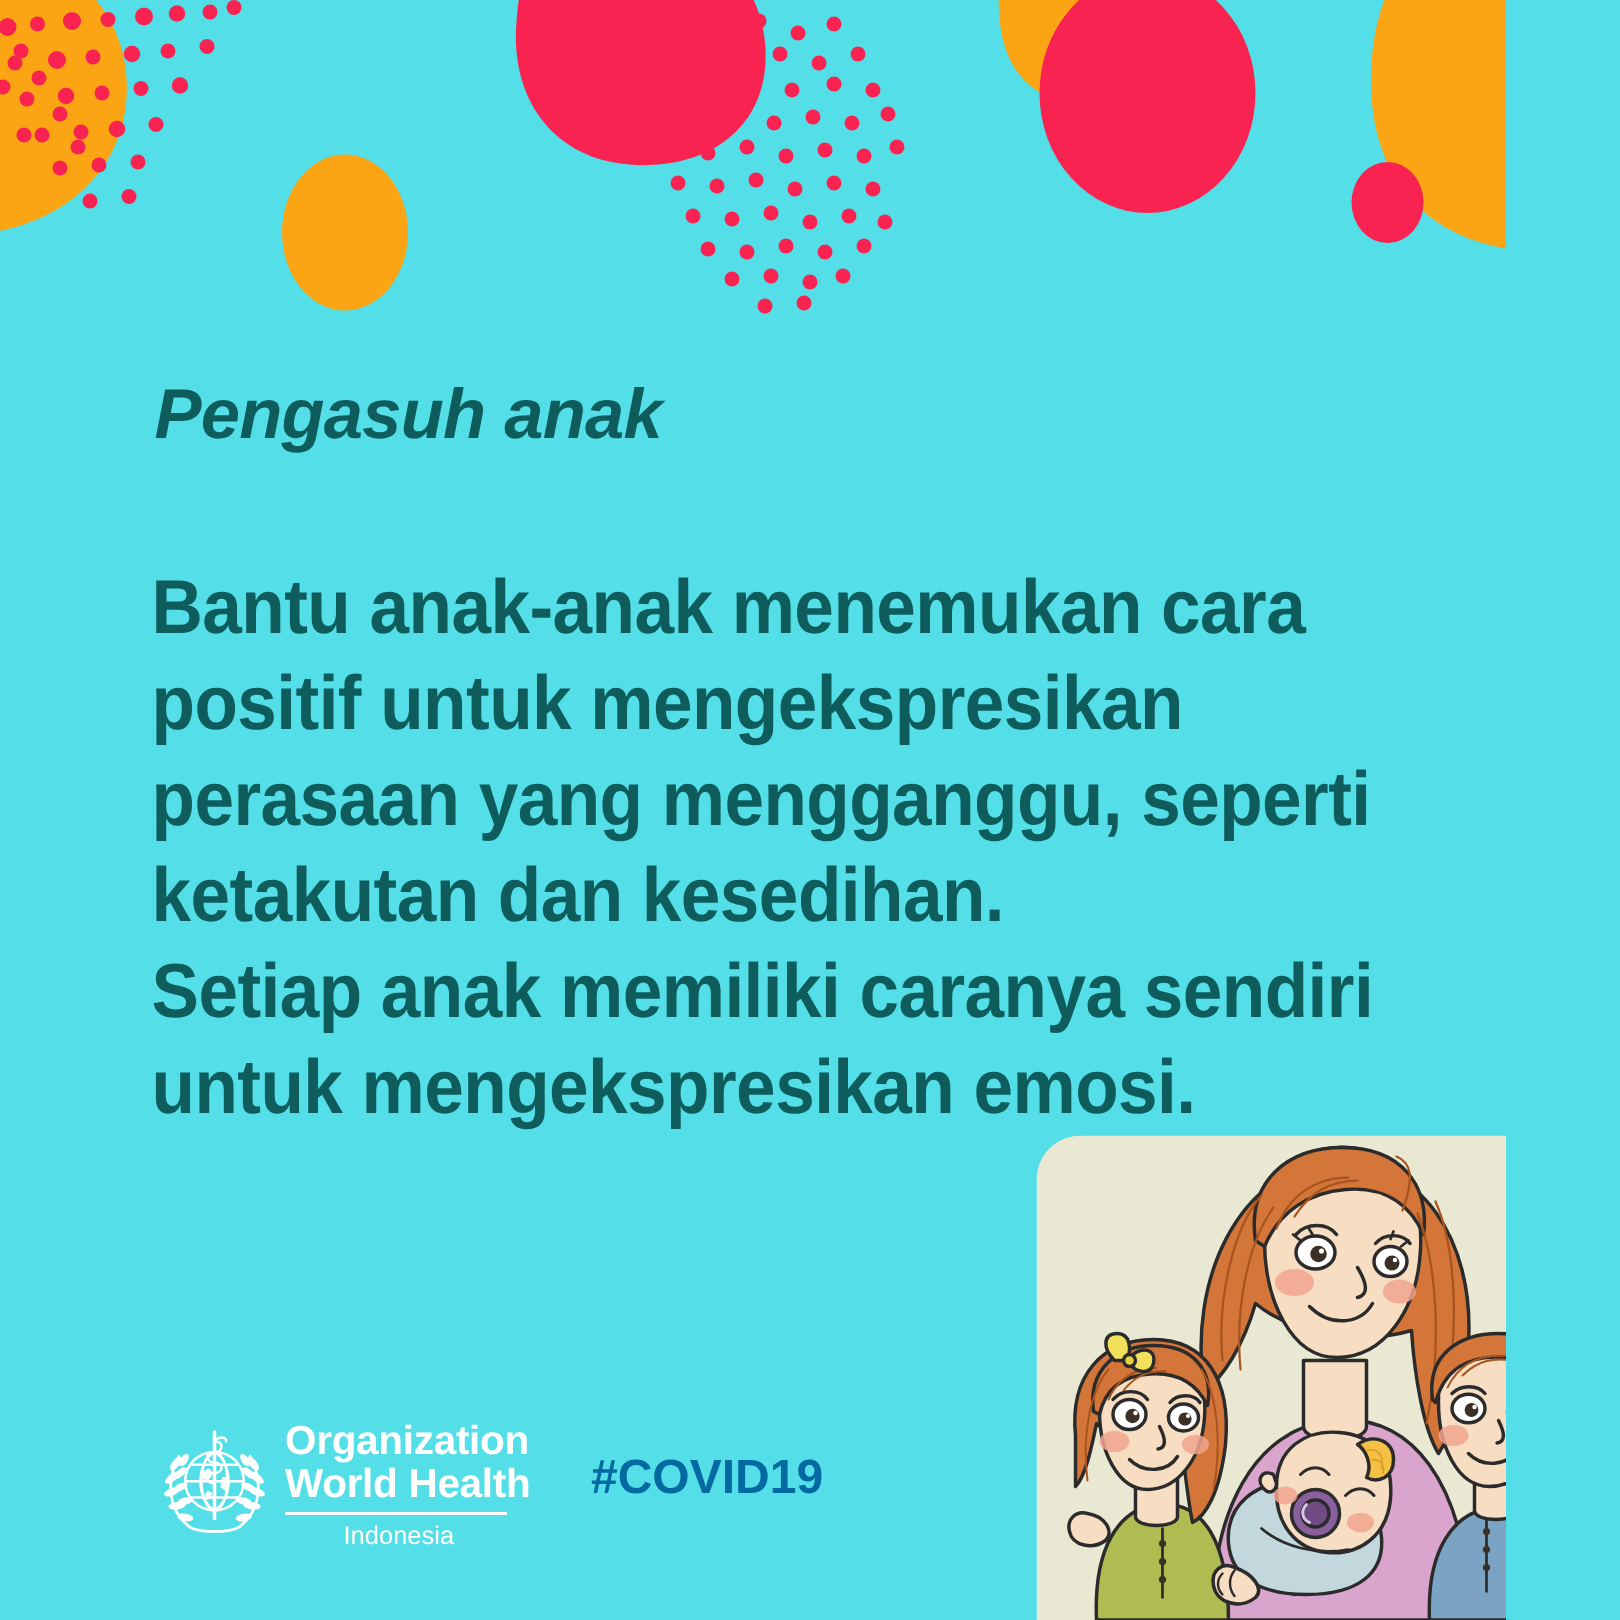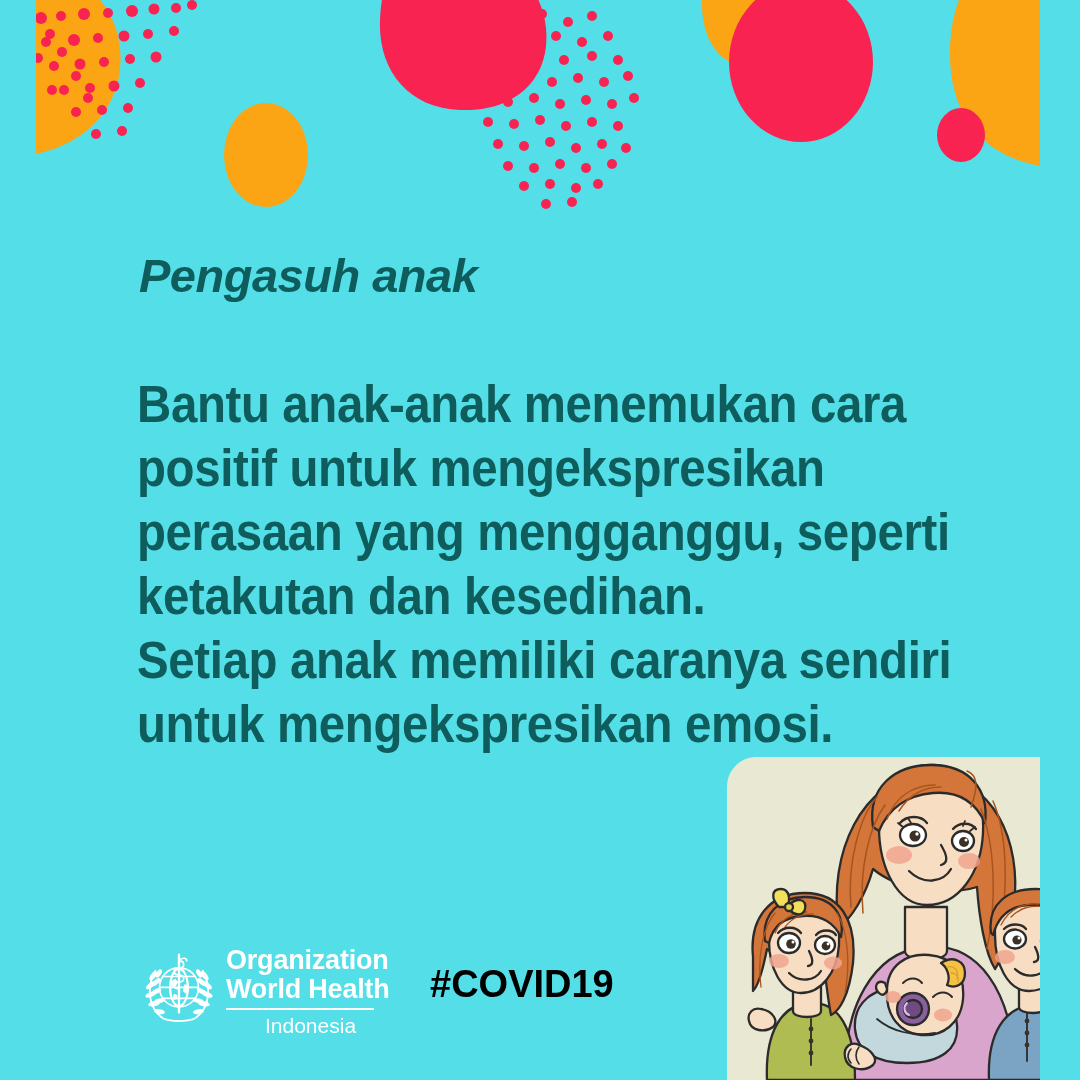--- a/index.html
+++ b/index.html
@@ -3,21 +3,21 @@
 <meta charset="utf-8">
 <style>
   * { margin:0; padding:0; box-sizing:border-box; }
   html,body { width:1080px; height:1080px; }
   body {
     font-family:"Liberation Sans", sans-serif;
     background:#54dfe8;
     overflow:hidden;
     position:relative;
   }
-  #poster { position:absolute; inset:0; width:1004px; height:1080px; overflow:hidden;margin-left:36px; }
+  #poster { position:absolute; inset:0; width:1004px; height:1080px; overflow:hidden; }
 
   
   #decor { position:absolute; top:0; left:0; width:1080px; height:230px; }
 
   
   .heading {
     position:absolute; left:103px; top:248px;
     font-size:47px; font-weight:bold; font-style:italic;
     color:#0e5c5c; letter-spacing:-0.5px;
   }
@@ -28,37 +28,37 @@
     font-size:51px; font-weight:bold; color:#0e5c5c;
     line-height:64px; white-space:nowrap;
     font-stretch:condensed;
     transform:scaleX(0.93); transform-origin:left center;
     letter-spacing:-0.4px;
   }
 
   
   .hashtags {
     position:absolute; left:394px; top:962px;
-    font-size:38px; font-weight:bold; color:#000000;
+    font-size:32px; font-weight:bold; color:#0369a1;
     line-height:45px;
   }
 
   
   #who-logo { position:absolute; left:104px; top:944px; width:250px; height:104px; }
   .who-wordmark {
     position:absolute; left:86px; top:2px;
     color:#ffffff; font-size:27px; font-weight:bold;
     line-height:29px; letter-spacing:-0.2px;
   }
   .who-rule {
     position:absolute; left:86px; top:64px; width:148px; height:2px; background:#ffffff;
   }
   .who-country {
     position:absolute; left:125px; top:70px;
-    color:#ffffff; font-size:21px; font-weight:normal;
+    color:#ffffff; font-size:17px; font-weight:normal;
   }
 
   
   #illo { position:absolute; left:691px; top:757px; width:389px; height:323px; }
 </style>
 </head>
 <body>
 
 <div id="poster">
 

